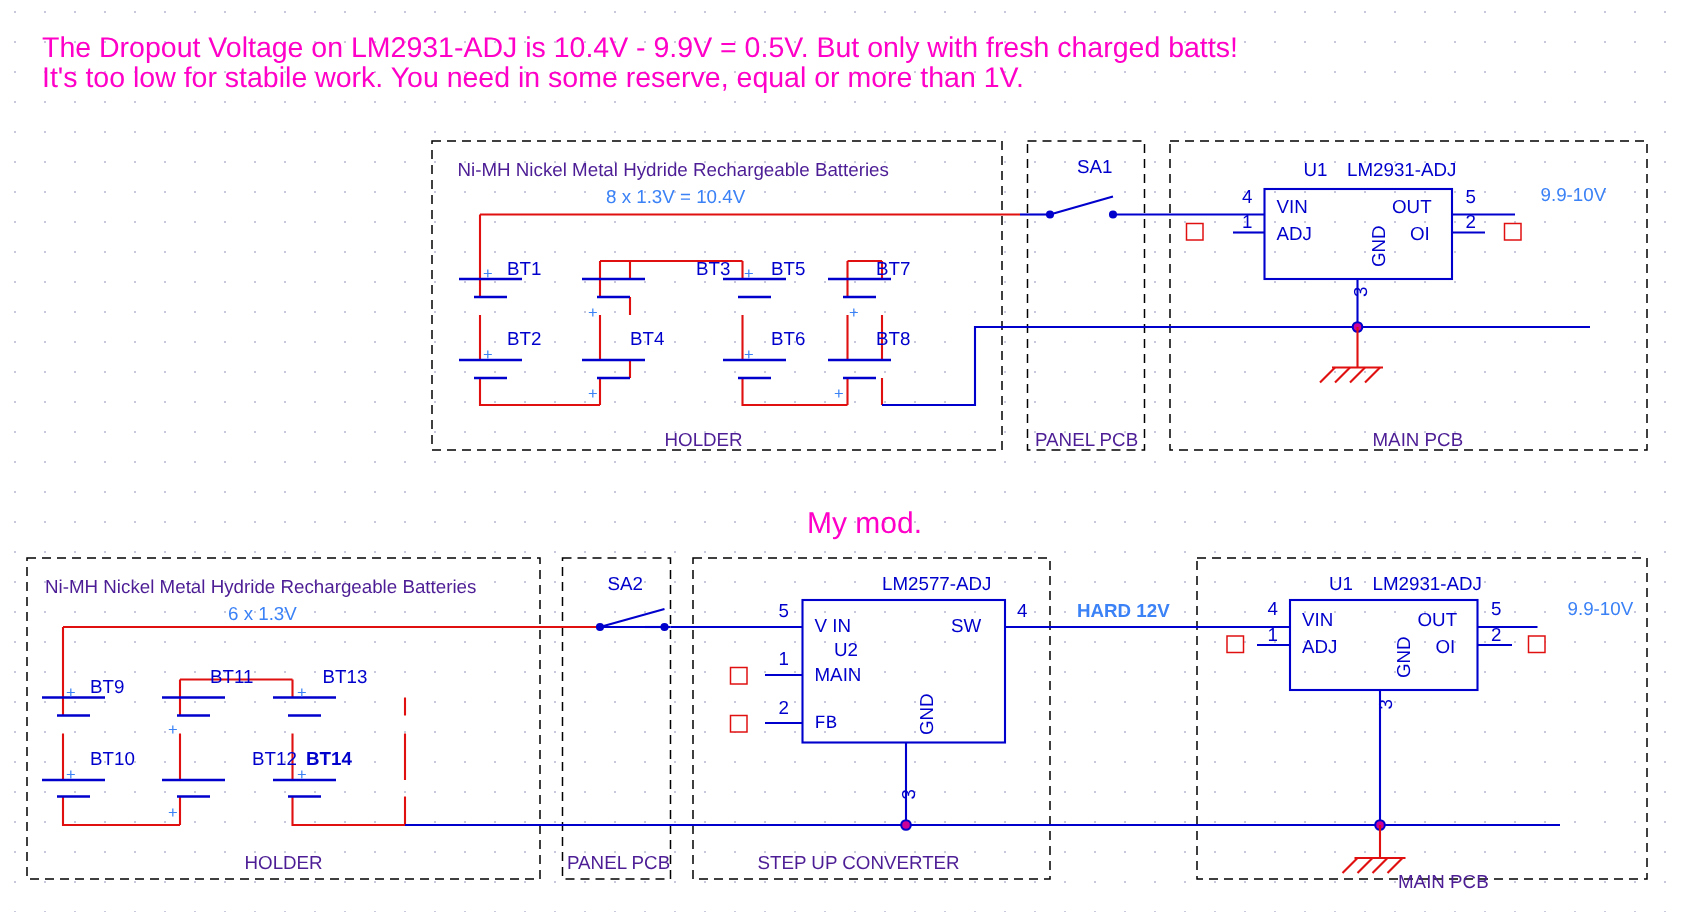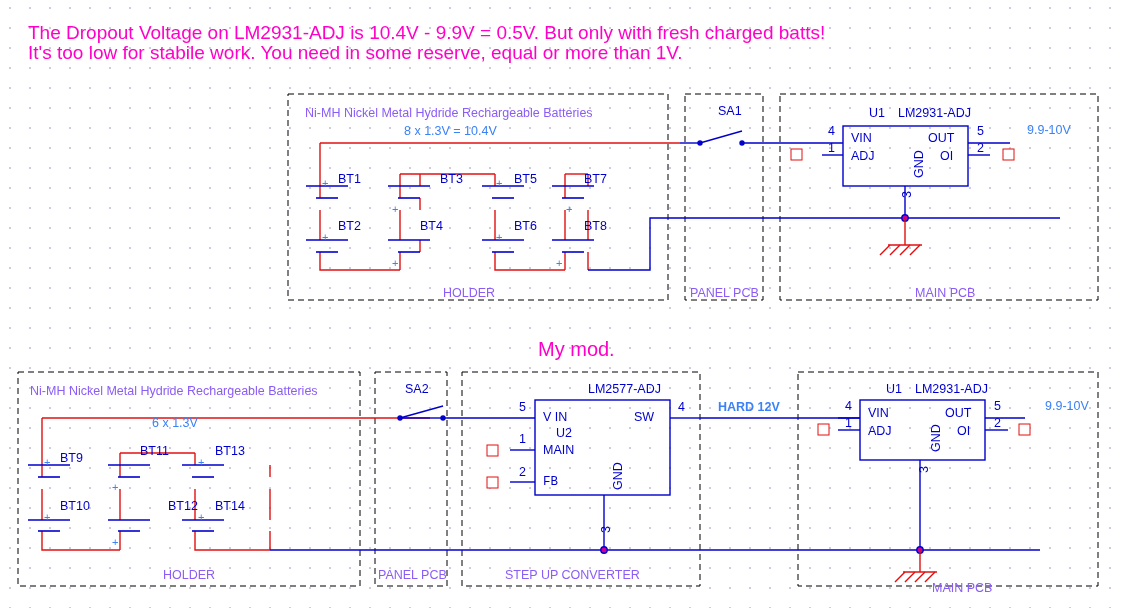--- a/index.html
+++ b/index.html
@@ -26,21 +26,21 @@
     font-family:"Liberation Sans", sans-serif;
     white-space:nowrap;
   }
   .lbl{
     position:absolute;
     font-size:12.5px;
     color:#0000cc;
     white-space:nowrap;
     font-family:"Liberation Sans", sans-serif;
   }
-  .lbl.black{color:#8b5cf6;}
+  .lbl.black{color:#4c1d95;}
   .lbl.red{color:#3b82f6;}
   .lbl.vert{
     transform:rotate(-90deg);
     transform-origin:0 0;
   }
   .lbl.bold{font-weight:bold;}
   svg{position:absolute;left:0;top:0;}
 </style>
 </head>
 <body>
@@ -254,21 +254,21 @@
 
 <div class="lbl black" style="left:305px;top:106px;">Ni-MH Nickel Metal Hydride Rechargeable Batteries</div>
 <div class="lbl red" style="left:404px;top:124px;">8 x 1.3V = 10.4V</div>
 <div class="lbl black" style="left:443px;top:286px;">HOLDER</div>
 <div class="lbl black" style="left:690px;top:286px;">PANEL PCB</div>
 <div class="lbl black" style="left:915px;top:286px;">MAIN PCB</div>
 <div class="lbl" style="left:718px;top:104px;">SA1</div>
 
 <div class="lbl" style="left:338px;top:172px;">BT1</div>
 <div class="lbl" style="left:338px;top:219px;">BT2</div>
-<div class="lbl" style="left:408px;top:172px;padding-left:32px;">BT3</div>
+<div class="lbl" style="left:432px;top:172px;padding-left:32px;">BT3</div>
 <div class="lbl" style="left:420px;top:219px;">BT4</div>
 <div class="lbl" style="left:514px;top:172px;">BT5</div>
 <div class="lbl" style="left:514px;top:219px;">BT6</div>
 <div class="lbl" style="left:584px;top:172px;">BT7</div>
 <div class="lbl" style="left:584px;top:219px;">BT8</div>
 
 <div class="lbl red" style="left:322px;top:177px;font-size:11px;">+</div>
 <div class="lbl red" style="left:322px;top:231px;font-size:11px;">+</div>
 <div class="lbl red" style="left:392px;top:203px;font-size:11px;">+</div>
 <div class="lbl red" style="left:392px;top:257px;font-size:11px;">+</div>
@@ -285,33 +285,33 @@
 <div class="lbl" style="left:928px;top:131px;">OUT</div>
 <div class="lbl" style="left:940px;top:149px;">OI</div>
 <div class="lbl" style="left:828px;top:124px;">4</div>
 <div class="lbl" style="left:828px;top:141px;">1</div>
 <div class="lbl vert" style="left:900px;top:198px;">3</div>
 <div class="lbl" style="left:977px;top:124px;">5</div>
 <div class="lbl" style="left:977px;top:141px;">2</div>
 <div class="lbl red" style="left:1027px;top:123px;">9.9-10V</div>
 
 <div class="lbl black" style="left:30px;top:384px;">Ni-MH Nickel Metal Hydride Rechargeable Batteries</div>
-<div class="lbl red" style="left:152px;top:416px;">6 x 1.3V</div>
+<div class="lbl red" style="left:152px;top:402px;">6 x 1.3V</div>
 <div class="lbl black" style="left:163px;top:568px;">HOLDER</div>
 <div class="lbl black" style="left:378px;top:568px;">PANEL PCB</div>
 <div class="lbl black" style="left:505px;top:568px;">STEP UP CONVERTER</div>
 <div class="lbl black" style="left:932px;top:581px;">MAIN PCB</div>
 <div class="lbl" style="left:405px;top:382px;">SA2</div>
 
 <div class="lbl" style="left:60px;top:451px;text-align:center;">BT9</div>
 <div class="lbl" style="left:60px;top:499px;text-align:right;">BT10</div>
 <div class="lbl" style="left:140px;top:444px;">BT11</div>
 <div class="lbl" style="left:140px;top:499px;margin-left:28px;">BT12</div>
 <div class="lbl" style="left:215px;top:444px;">BT13</div>
-<div class="lbl" style="left:215px;top:499px;">BT14</div>
+<div class="lbl" style="left:204px;top:499px;font-weight:bold;">BT14</div>
 
 <div class="lbl red" style="left:44px;top:456px;font-size:11px;">+</div>
 <div class="lbl red" style="left:44px;top:511px;font-size:11px;">+</div>
 <div class="lbl red" style="left:112px;top:481px;font-size:11px;">+</div>
 <div class="lbl red" style="left:112px;top:536px;font-size:11px;">+</div>
 <div class="lbl red" style="left:198px;top:456px;font-size:11px;">+</div>
 <div class="lbl red" style="left:198px;top:511px;font-size:11px;">+</div>
 
 <div class="lbl" style="left:556px;top:382px;margin-top:44px;">U2</div>
 <div class="lbl" style="left:588px;top:382px;">LM2577-ADJ</div>

